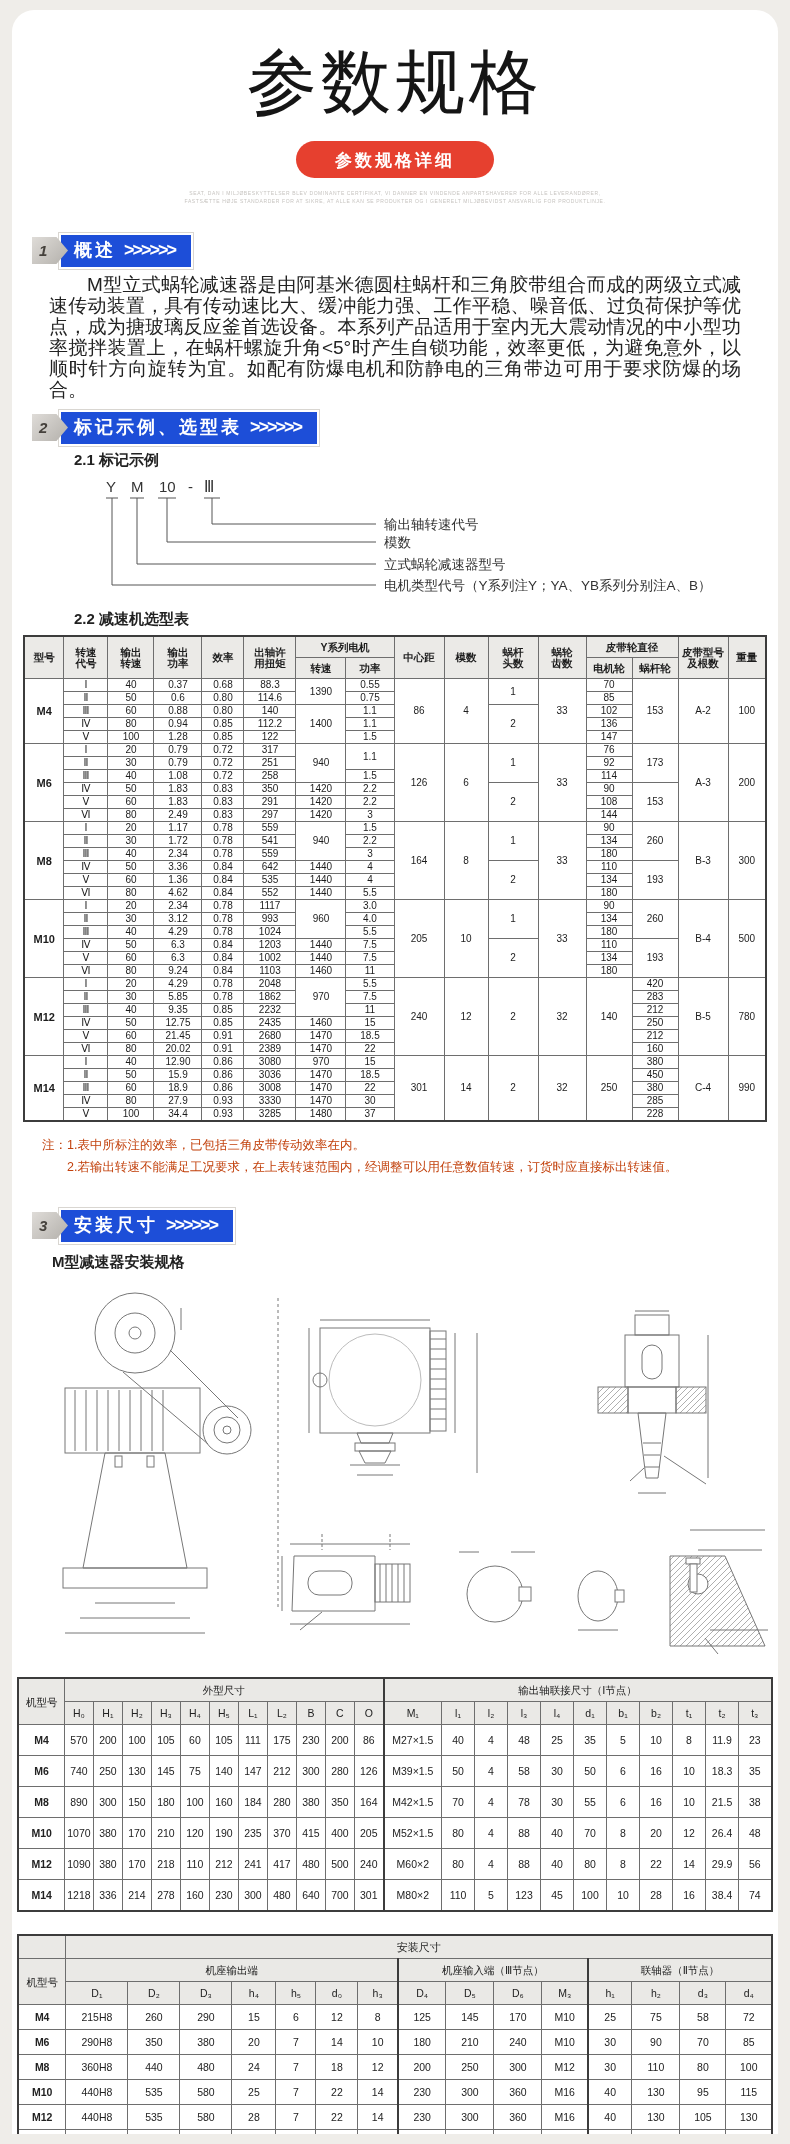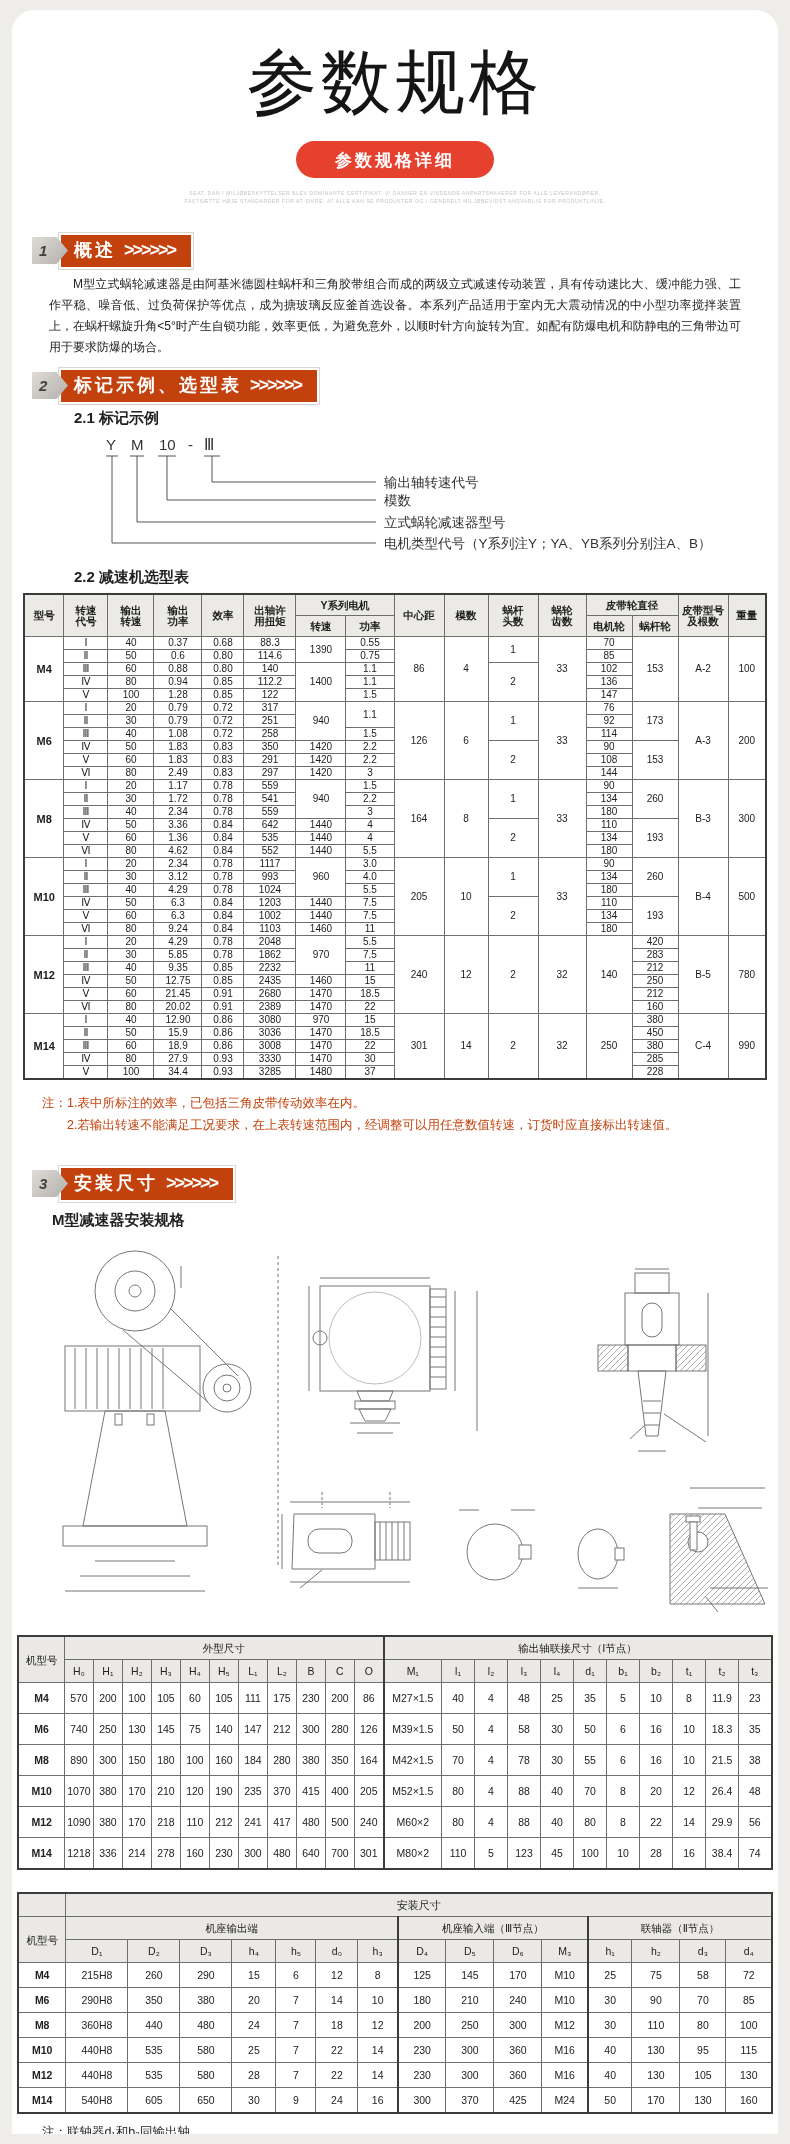--- a/index.html
+++ b/index.html
@@ -7,24 +7,24 @@
   .frame{width:790px;height:2144px;margin:0 auto;background:#efede9;padding:10px 12px;box-sizing:border-box;overflow:hidden;}
   .card{background:#fff;border-radius:22px 22px 0 0;width:100%;height:100%;overflow:hidden;}
   .title{font-size:70px;text-align:center;margin:26px 0 0 0;color:#151515;letter-spacing:4px;font-weight:400;}
   .badge{display:block;margin:11px auto 0;width:198px;height:37px;border-radius:19px;background:#e6402f;color:#fff;
          font-size:17px;font-weight:bold;text-align:center;line-height:37px;letter-spacing:3px;border:none;cursor:pointer;}
   .deco{margin-top:11px;text-align:center;font-size:5px;color:#c7c4c0;letter-spacing:.6px;line-height:8px;}
   .sec{display:flex;align-items:center;margin:30px 0 0 20px;height:31px;}
   .sec-num{width:36px;height:27px;background:linear-gradient(135deg,#dfdcd8,#b3b0ab);
            clip-path:polygon(0 0,68% 0,100% 50%,68% 100%,0 100%);color:#45413c;font-size:15px;font-weight:bold;
            font-style:italic;display:flex;align-items:center;padding-left:7px;box-sizing:border-box;}
-  .sec-bar{background:#c2410c;color:#fff;font-size:18px;font-weight:bold;padding:3px 16px 5px 13px;
+  .sec-bar{background:#1d4ed8;color:#fff;font-size:18px;font-weight:bold;padding:3px 16px 5px 13px;
            letter-spacing:3px;margin-left:-7px;outline:1px solid #d9d6d1;outline-offset:2px;white-space:nowrap;}
   .sec-bar .chev{letter-spacing:-2px;margin-left:8px;}
-  .para{margin:8px 37px 0 37px;font-size:12px;line-height:21px;text-align:justify;text-indent:2em;color:#222;}
+  .para{margin:8px 37px 0 37px;font-size:19px;line-height:21px;text-align:justify;text-indent:2em;color:#222;}
   .subhead{margin:8px 0 0 62px;font-size:15px;font-weight:bold;color:#222;}
   .installhead{margin:12px 0 0 40px;font-size:15px;font-weight:bold;color:#222;}
   svg text{font-family:"Liberation Sans","DejaVu Sans",sans-serif;fill:#333;}
   .mark-svg{display:block;margin:2px 0 0 64px;}
   .draw-svg{display:block;margin:6px auto 0;}
   table{border-collapse:collapse;table-layout:fixed;}
   .seltable{width:744px;margin:6px auto 0;font-size:10px;border:2px solid #3c3c3c;}
   .seltable th,.seltable td{border:1px solid #6e6e6e;text-align:center;padding:0;}
   .seltable th{background:#ebeae7;font-weight:bold;height:20px;line-height:11px;white-space:pre-line;font-size:10.5px;}
   .seltable td{height:12px;line-height:12px;}

